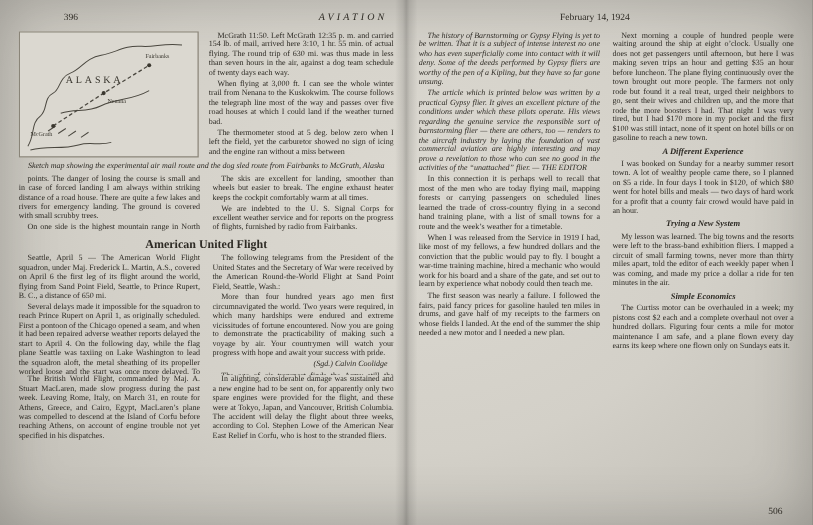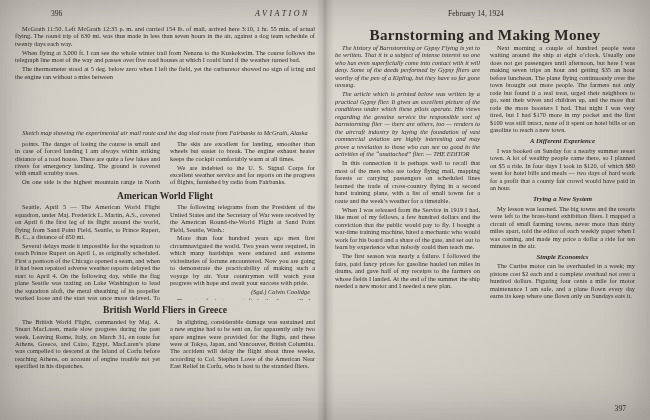--- a/index.html
+++ b/index.html
@@ -68,85 +68,99 @@
 
   <div class="header">
     <span class="folio-left">396</span>
     <span class="journal">AVIATION</span>
     <span class="issue-date">February 14, 1924</span>
   </div>
 
   <div class="page page-left">
 
     <div class="row1">
+      <div class="map-fig">
+        <svg class="map-svg" viewBox="0 0 136 94">
+          <path d="M4,88 C10,78 6,70 14,64 C20,59 16,50 24,46 C30,43 28,34 38,30 C46,27 50,18 62,16 C74,14 80,8 94,9 C104,10 112,6 126,8"></path>
+          <path d="M6,91 C20,87 30,91 44,87 C54,84 60,88 70,85"></path>
+          <path d="M30,62 C42,58 50,62 62,56 C74,50 86,52 100,44"></path>
+          <path d="M20,76 L26,72 M28,78 L34,74 M36,80 L42,76 M46,81 L52,77"></path>
+          <path class="route" d="M24,72 L64,46 L100,24"></path>
+          <circle cx="24" cy="72" r="1.6"></circle>
+          <circle cx="64" cy="46" r="1.6"></circle>
+          <circle cx="100" cy="24" r="1.6"></circle>
+          <text class="region" x="34" y="38">ALASKA</text>
+          <text class="place" x="97" y="18">Fairbanks</text>
+          <text class="place" x="67" y="54">Nenana</text>
+          <text class="place" x="6" y="80">McGrath</text>
+        </svg>
+      </div>
       <div class="col intro-col">
           <p>McGrath 11:50. Left McGrath 12:35 p. m. and carried 154 lb. of mail, arrived here 3:10, 1 hr. 55 min. of actual flying. The round trip of 630 mi. was thus made in less than seven hours in the air, against a dog team schedule of twenty days each way.</p>
           <p>When flying at 3,000 ft. I can see the whole winter trail from Nenana to the Kuskokwim. The course follows the telegraph line most of the way and passes over five road houses at which I could land if the weather turned bad.</p>
           <p>The thermometer stood at 5 deg. below zero when I left the field, yet the carburetor showed no sign of icing and the engine ran without a miss between</p>
         </div>
     </div>
 
     <div class="map-caption">Sketch map showing the experimental air mail route and the dog sled route from Fairbanks to McGrath, Alaska</div>
 
     <div class="cols row2">
       <div class="col">
           <p>points. The danger of losing the course is small and in case of forced landing I am always within striking distance of a road house. There are quite a few lakes and rivers for emergency landing. The ground is covered with small scrubby trees.</p>
           <p>On one side is the highest mountain range in North America, on the other a low range. I use 20 gal. of gas per hour at ordinary speed and about 1¾ gal. of oil.</p>
         </div>
       <div class="col">
           <p>The skis are excellent for landing, smoother than wheels but easier to break. The engine exhaust heater keeps the cockpit comfortably warm at all times.</p>
           <p>We are indebted to the U. S. Signal Corps for excellent weather service and for reports on the progress of flights, furnished by radio from Fairbanks.</p>
         </div>
     </div>
 
-    <div class="section-heading">American World Flight</div>
+    <div class="section-heading">American United Flight</div>
     <div class="cols row3">
       <div class="col">
           <p>Seattle, April 5 — The American World Flight squadron, under Maj. Frederick L. Martin, A.S., covered on April 6 the first leg of its flight around the world, flying from Sand Point Field, Seattle, to Prince Rupert, B. C., a distance of 650 mi.</p>
           <p>Several delays made it impossible for the squadron to reach Prince Rupert on April 1, as originally scheduled. First a pontoon of the Chicago opened a seam, and when it had been repaired adverse weather reports delayed the start to April 4. On the following day, while the flag plane Seattle was taxiing on Lake Washington to lead the squadron aloft, the metal sheathing of its propeller worked loose and the start was once more delayed. To make matters worse, a monkey wrench dropped on one of the pontoons, puncturing it, which necessitated fitting a new one.</p>
         </div>
       <div class="col">
           <p>The following telegrams from the President of the United States and the Secretary of War were received by the American Round-the-World Flight at Sand Point Field, Seattle, Wash.:</p>
           <p>More than four hundred years ago men first circumnavigated the world. Two years were required, in which many hardships were endured and extreme vicissitudes of fortune encountered. Now you are going to demonstrate the practicability of making such a voyage by air. Your countrymen will watch your progress with hope and await your success with pride.</p>
           <p class="p-sgd">(Sgd.)  Calvin Coolidge</p>
           <p>The age of air transport finds the Army still the pioneer for transportation. Airways have been blazed and marked; your brother officers made the first non-stop transcontinental flight. May your expedition be of as much benefit to future generations.</p>
         </div>
     </div>
 
-    <div class="section-heading">British World Fliers in Greece</div>
     <div class="cols row4">
       <div class="col">
           <p>The British World Flight, commanded by Maj. A. Stuart MacLaren, made slow progress during the past week. Leaving Rome, Italy, on March 31, en route for Athens, Greece, and Cairo, Egypt, MacLaren’s plane was compelled to descend at the Island of Corfu before reaching Athens, on account of engine trouble not yet specified in his dispatches.</p>
         </div>
       <div class="col">
           <p>In alighting, considerable damage was sustained and a new engine had to be sent on, for apparently only two spare engines were provided for the flight, and these were at Tokyo, Japan, and Vancouver, British Columbia. The accident will delay the flight about three weeks, according to Col. Stephen Lowe of the American Near East Relief in Corfu, who is host to the stranded fliers.</p>
         </div>
     </div>
 
   </div>
 
   <div class="gutter"></div>
 
   <div class="page page-right">
-    <div class="article-title">Barnstorming and Making Money</div>
     <div class="cols cols-article">
       <div class="col">
           <p class="p-italic">The history of Barnstorming or Gypsy Flying is yet to be written. That it is a subject of intense interest no one who has even superficially come into contact with it will deny. Some of the deeds performed by Gypsy fliers are worthy of the pen of a Kipling, but they have so far gone unsung.</p>
           <p class="p-italic">The article which is printed below was written by a practical Gypsy flier. It gives an excellent picture of the conditions under which these pilots operate. His views regarding the genuine service the responsible sort of barnstorming flier — there are others, too — renders to the aircraft industry by laying the foundation of vast commercial aviation are highly interesting and may prove a revelation to those who can see no good in the activities of the “unattached” flier. — THE EDITOR</p>
           <p>In this connection it is perhaps well to recall that most of the men who are today flying mail, mapping forests or carrying passengers on scheduled lines learned the trade of cross-country flying in a second hand training plane, with a list of small towns for a route and the week’s weather for a timetable.</p>
           <p>When I was released from the Service in 1919 I had, like most of my fellows, a few hundred dollars and the conviction that the public would pay to fly. I bought a war-time training machine, hired a mechanic who would work for his board and a share of the gate, and set out to learn by experience what nobody could then teach me.</p>
           <p>The first season was nearly a failure. I followed the fairs, paid fancy prices for gasoline hauled ten miles in drums, and gave half of my receipts to the farmers on whose fields I landed. At the end of the summer the ship needed a new motor and I needed a new plan.</p>
         </div>
       <div class="col">
           <p>Next morning a couple of hundred people were waiting around the ship at eight o’clock. Usually one does not get passengers until afternoon, but here I was making seven trips an hour and getting $35 an hour before luncheon. The plane flying continuously over the town brought out more people. The farmers not only rode but found it a real treat, urged their neighbors to go, sent their wives and children up, and the more that rode the more boosters I had. That night I was very tired, but I had $170 more in my pocket and the first $100 was still intact, none of it spent on hotel bills or on gasoline to reach a new town.</p>
           <p class="p-subhead">A Different Experience</p>
           <p>I was booked on Sunday for a nearby summer resort town. A lot of wealthy people came there, so I planned on $5 a ride. In four days I took in $120, of which $80 went for hotel bills and meals — two days of hard work for a profit that a county fair crowd would have paid in an hour.</p>
           <p class="p-subhead">Trying a New System</p>
           <p>My lesson was learned. The big towns and the resorts were left to the brass-band exhibition fliers. I mapped a circuit of small farming towns, never more than thirty miles apart, told the editor of each weekly paper when I was coming, and made my price a dollar a ride for ten minutes in the air.</p>
           <p class="p-subhead">Simple Economics</p>
           <p>The Curtiss motor can be overhauled in a week; my pistons cost $2 each and a complete overhaul not over a hundred dollars. Figuring four cents a mile for motor maintenance I am safe, and a plane flown every day earns its keep where one flown only on Sundays eats it.</p>
         </div>
     </div>
   </div>
 
-  <span class="folio-right">397</span>
+  <span class="folio-right">506</span>
 
 </div>
 
 </body></html>

